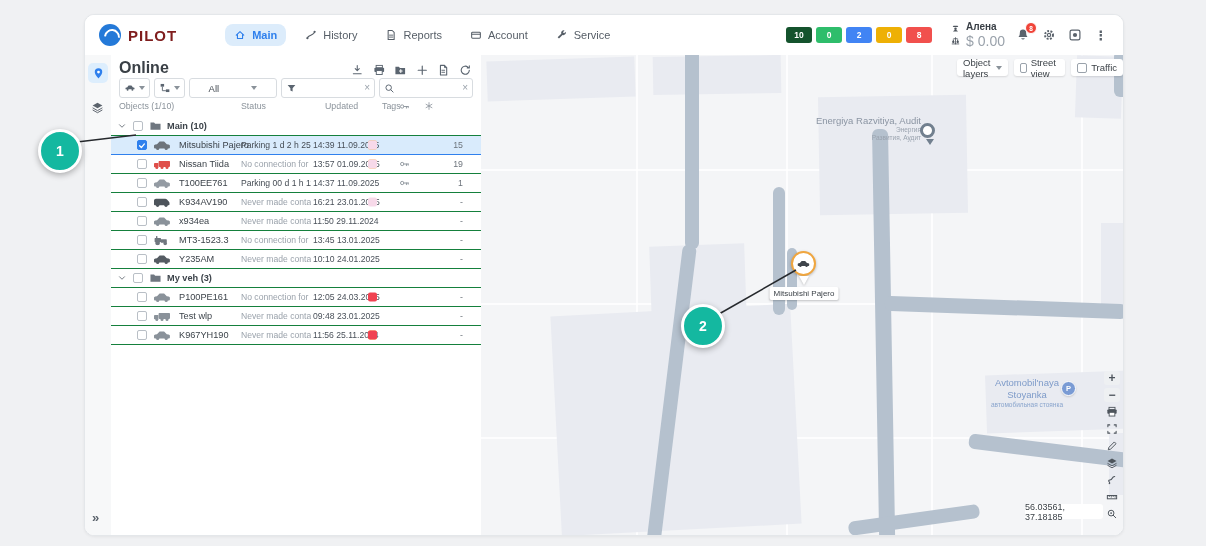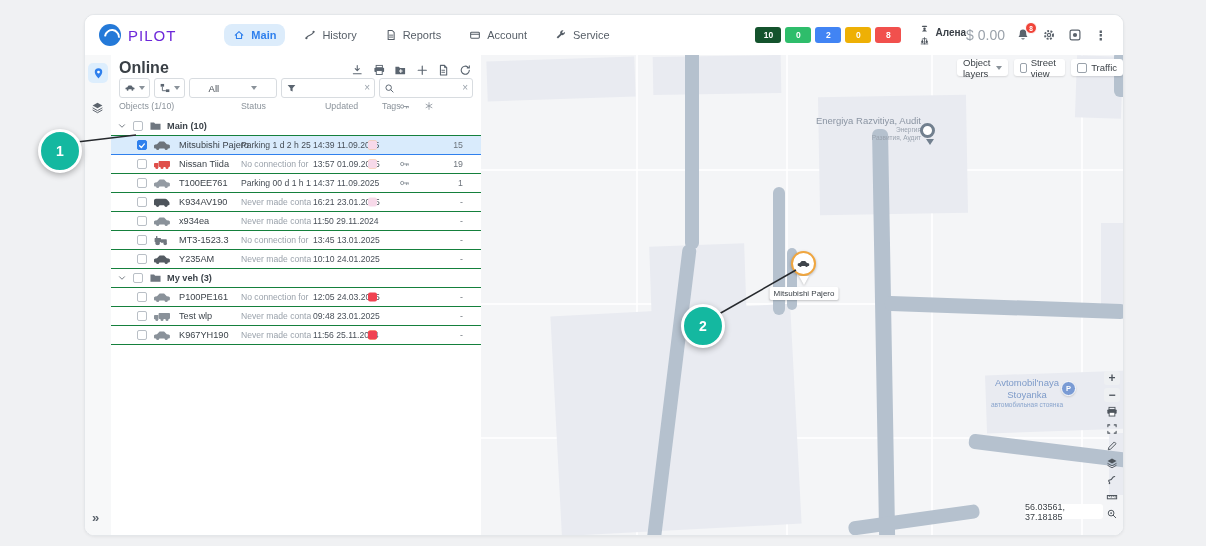--- a/index.html
+++ b/index.html
@@ -6,30 +6,30 @@
   body{width:1206px;height:546px;background:#f0f1f3;font-family:"Liberation Sans","DejaVu Sans",sans-serif;overflow:hidden;}
   .stage{position:relative;width:1206px;height:546px;}
   .card{position:absolute;left:84px;top:14px;width:1038px;height:520px;background:#fff;border:1px solid #e4e7ea;border-radius:10px;box-shadow:0 1px 3px rgba(0,0,0,.06);overflow:hidden;}
   svg{display:block;}
   .ic{width:13px;height:13px;}
   
   .hdr{position:absolute;left:0;top:0;right:0;height:40px;background:#fff;border-bottom:1px solid #eceef0;display:flex;align-items:center;}
   .brand{display:flex;align-items:center;gap:7px;margin-left:14px;}
   .brand .bubble{width:22px;height:22px;border-radius:50%;background:#2479d8;position:relative;}
   .brand .bubble i{position:absolute;left:5px;top:5px;width:12px;height:12px;border:2.5px solid #fff;border-radius:50%;border-left-color:transparent;border-bottom-color:transparent;transform:rotate(-40deg);display:block;}
-  .brand .txt{font-size:15px;font-weight:400;letter-spacing:1px;color:#6d28d9;}
+  .brand .txt{font-size:15px;font-weight:700;letter-spacing:1px;color:#7f1d1d;}
   .nav{display:flex;align-items:center;gap:10px;margin-left:48px;}
   .nav .tab{display:flex;align-items:center;gap:6px;font-size:11px;color:#565e67;padding:5px 9px;border-radius:8px;cursor:pointer;}
   .nav .tab.active{background:#dcecfb;color:#2f80ed;font-weight:700;}
   .hright{margin-left:auto;display:flex;align-items:center;gap:10px;margin-right:14px;}
   .counters{display:flex;gap:4px;}
   .cbadge{min-width:20px;height:16px;border-radius:3px;color:#fff;font-size:8.5px;font-weight:700;display:flex;align-items:center;justify-content:center;padding:0 3px;}
   .userbox{display:flex;align-items:center;gap:5px;margin-left:8px;}
   .usericons{display:flex;flex-direction:column;gap:1px;color:#4d545c;}
-  .usertext{display:flex;line-height:1.15;}
+  .usertext{display:flex;flex-direction:column;line-height:1.15;}
   .uname{font-size:10px;font-weight:700;color:#3a4047;}
   .ubal{font-size:14px;color:#9aa2ab;}
   .hicon{position:relative;color:#5b636c;width:16px;height:16px;display:flex;align-items:center;justify-content:center;cursor:pointer;}
   .bellbadge{position:absolute;top:-5px;right:-6px;background:#f04438;color:#fff;font-size:6.5px;font-weight:700;min-width:10px;height:10px;border-radius:6px;display:flex;align-items:center;justify-content:center;border:1px solid #fff;}
   .dots{font-size:13px;color:#5b636c;font-weight:700;}
   
   .rail{position:absolute;left:0;top:40px;width:26px;height:480px;background:#f7f8f9;border-right:1px solid #ededf0;}
   .pinbox{position:absolute;left:3px;top:8px;width:20px;height:20px;background:#ddeefd;border-radius:5px;display:flex;align-items:center;justify-content:center;color:#2f80ed;cursor:pointer;}
   .railayers{position:absolute;left:6px;top:46px;color:#5b636c;cursor:pointer;}
   .collapse{position:absolute;left:7px;bottom:10px;font-size:13px;font-weight:700;color:#5b636c;cursor:pointer;}

